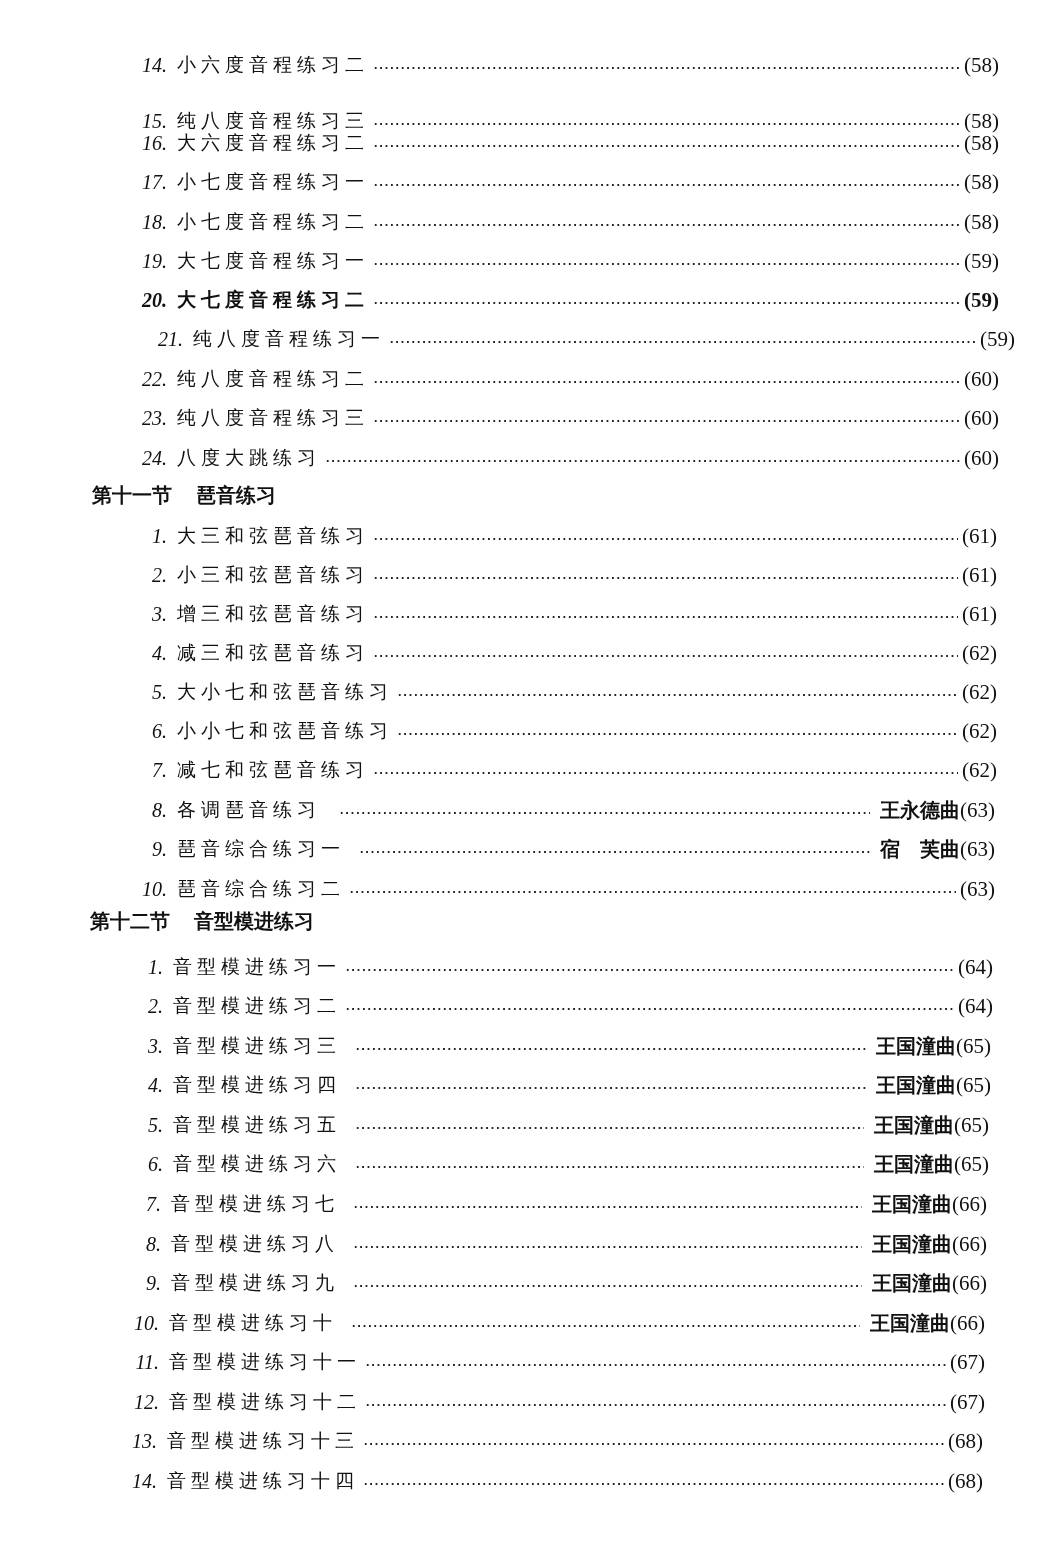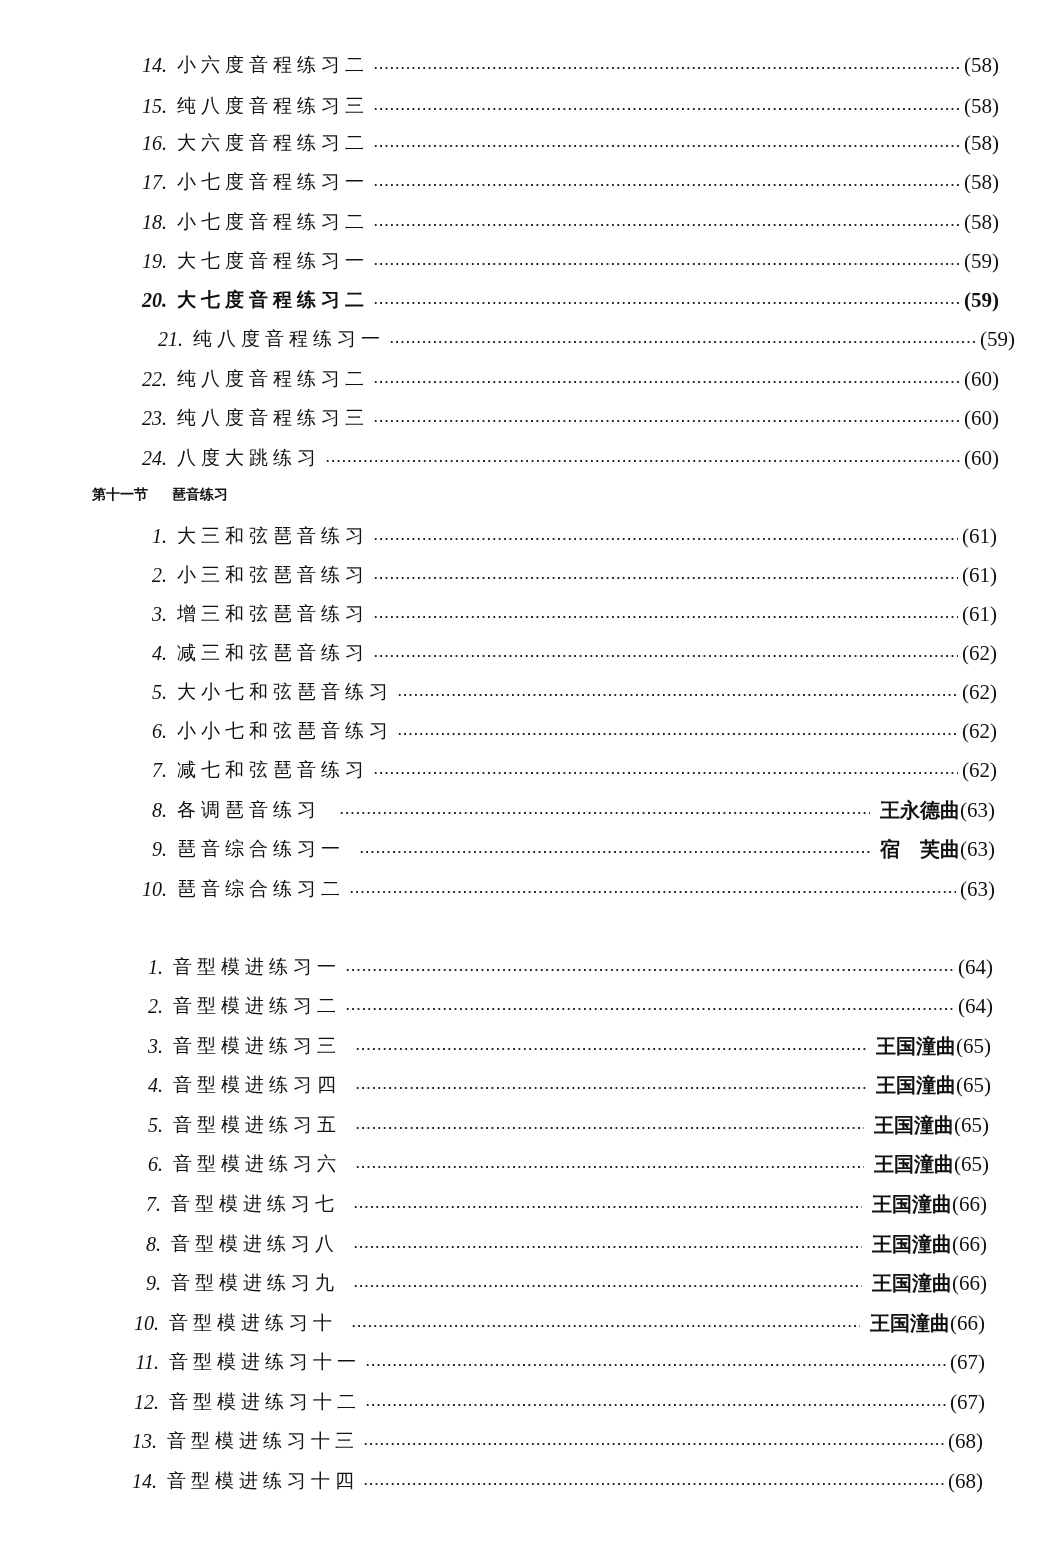--- a/index.html
+++ b/index.html
@@ -24,37 +24,37 @@
     position: relative; top: 3px;
   }
   .composer {
     font-family: "DejaVu Sans", sans-serif; font-size: 20px; font-weight: bold;
     letter-spacing: 0px; margin-left: 6px;
   }
   .page-ref {
     font-family: "Liberation Serif", serif; font-size: 21px;
   }
   .section {
-    position: absolute; font-family: "DejaVu Sans", sans-serif; font-size: 14px;
+    position: absolute; font-family: "DejaVu Sans", sans-serif; font-size: 20px;
     font-weight: bold; height: 30px; display: flex; align-items: center;
   }
   .section .sec-label { margin-right: 24px; }
 </style>
 </head>
 <body>
 
 <div class="page">
 
   <div class="row" style="left:112px;top:50px;width:872px;">
       <span class="num">14.</span>
       <span class="title">小六度音程练习二</span>
       <span class="leader"></span>
       <span class="page-ref">(58)</span>
     </div>
-  <div class="row" style="left:112px;top:91px;width:872px;">
+  <div class="row" style="left:112px;top:106px;width:872px;">
       <span class="num">15.</span>
       <span class="title">纯八度音程练习三</span>
       <span class="leader"></span>
       <span class="page-ref">(58)</span>
     </div>
   <div class="row" style="left:112px;top:128px;width:872px;">
       <span class="num">16.</span>
       <span class="title">大六度音程练习二</span>
       <span class="leader"></span>
       <span class="page-ref">(58)</span>
@@ -168,20 +168,24 @@
       <span class="composer">宿　芙曲</span>
       <span class="page-ref">(63)</span>
     </div>
   <div class="row" style="left:112px;top:874px;width:868px;">
       <span class="num">10.</span>
       <span class="title">琶音综合练习二</span>
       <span class="leader"></span>
       <span class="page-ref">(63)</span>
     </div>
 
+  <div class="section" style="left:90px;top:906px;">
+      <span class="sec-label">第十二节</span>
+      <span>音型模进练习</span>
+    </div>
   <div class="row" style="left:108px;top:952px;width:870px;">
       <span class="num">1.</span>
       <span class="title">音型模进练习一</span>
       <span class="leader"></span>
       <span class="page-ref">(64)</span>
     </div>
   <div class="row" style="left:108px;top:991px;width:870px;">
       <span class="num">2.</span>
       <span class="title">音型模进练习二</span>
       <span class="leader"></span>

